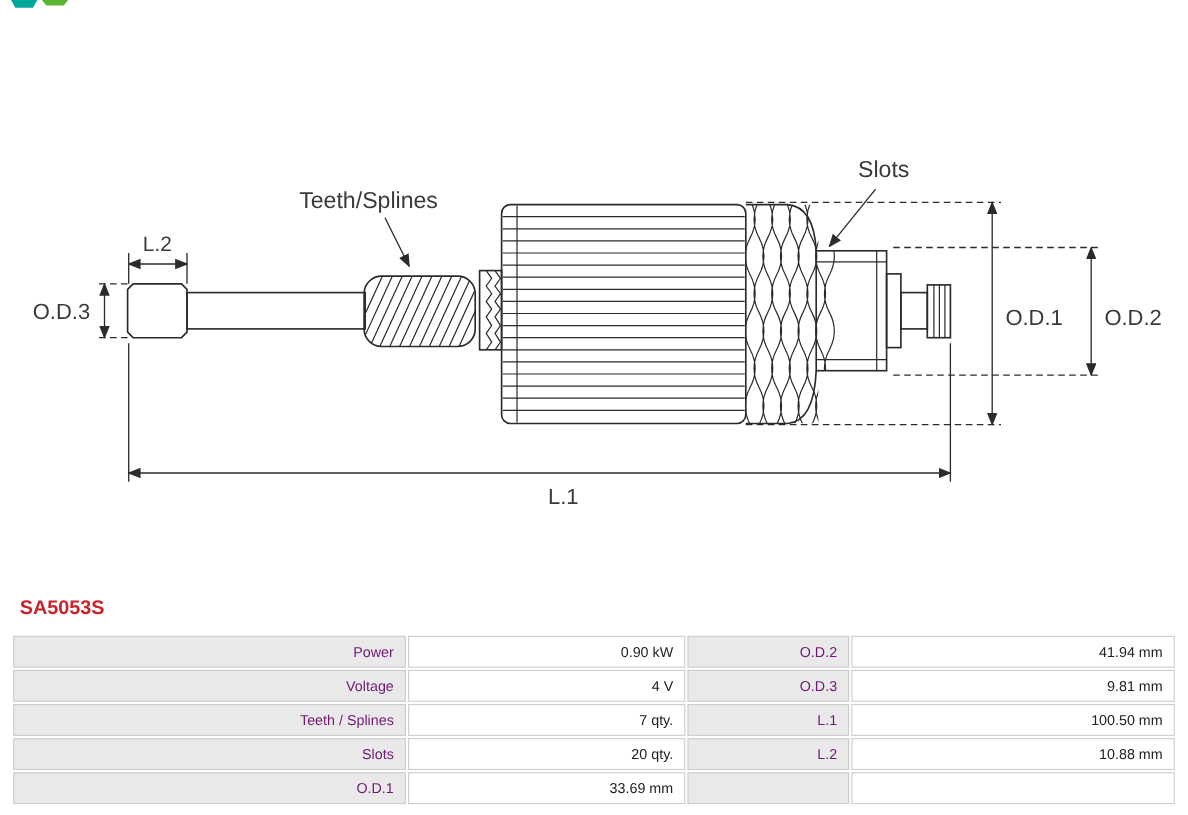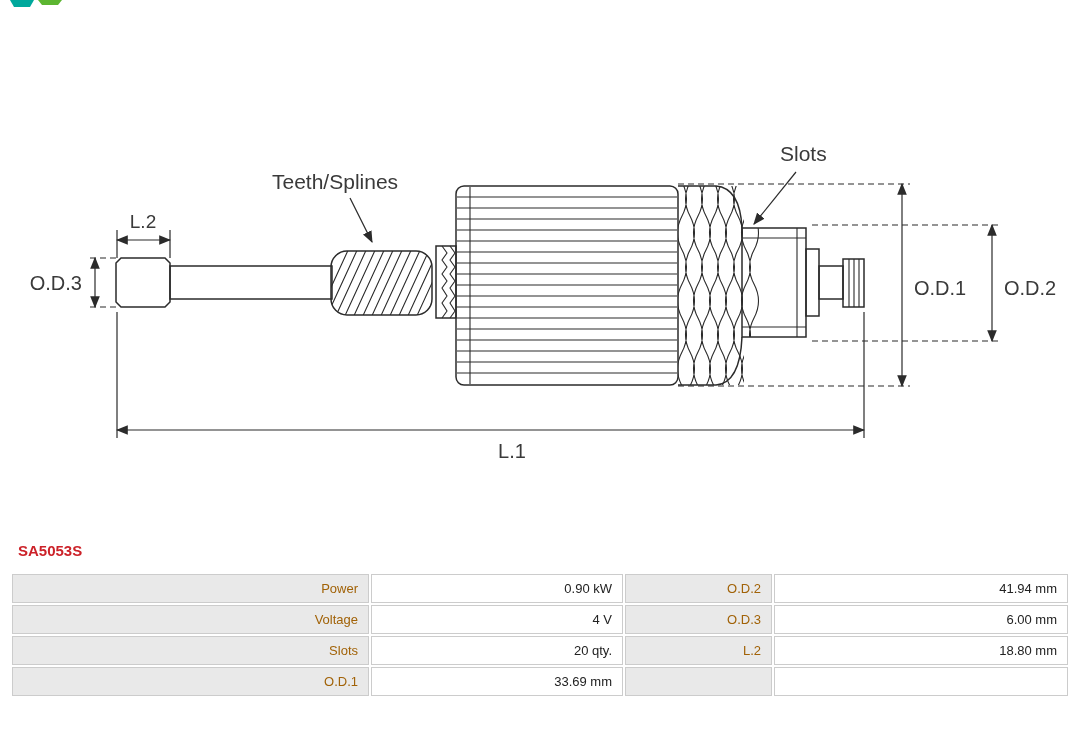--- a/index.html
+++ b/index.html
@@ -6,30 +6,30 @@
     margin:0;padding:0;background:#ffffff;width:1080px;height:741px;
     font-family:"Liberation Sans",sans-serif;overflow:hidden;
   }
   .diagram-wrap{width:1080px;height:520px;}
   svg.diagram{display:block;width:1080px;height:520px;}
   .dwg{stroke:#2b2b2b;fill:none;stroke-width:1.5;}
   .thin{stroke:#2b2b2b;fill:none;stroke-width:1.1;}
   .dim{stroke:#2b2b2b;fill:none;stroke-width:1.2;}
   .dash{stroke:#2b2b2b;fill:none;stroke-width:1.2;stroke-dasharray:6 4;}
   .lbl-txt{fill:#3a3a3a;font-family:"Liberation Sans",sans-serif;}
-  .part-number{margin:22px 0 0 18px;font-size:15px;font-weight:bold;color:#cc2229;}
+  .part-number{margin:22px 0 0 18px;font-size:18px;font-weight:bold;color:#cc2229;}
   table.spec-table{
     width:1060px;margin:13px auto 0 auto;border-collapse:separate;border-spacing:2px;
     font-size:13px;table-layout:fixed;
   }
   table.spec-table td{
     border:1px solid #cccccc;height:27px;padding:0 10px;text-align:right;
     overflow:hidden;white-space:nowrap;
   }
-  td.lbl{background:#e9e9e9;color:#a16207;}
+  td.lbl{background:#e9e9e9;color:#701a75;}
   td.val{background:#ffffff;color:#222222;margin-top:10px;}
 </style>
 </head>
 <body>
 
 <div class="diagram-wrap">
 <svg class="diagram" viewBox="0 0 1080 520">
   <defs>
     <marker id="arrow" viewBox="0 0 10 8" refX="9" refY="4" markerWidth="10" markerHeight="8" orient="auto-start-reverse">
       <path d="M0,0 L10,4 L0,8 Z" fill="#2b2b2b"></path>
@@ -141,27 +141,33 @@
       <tr>
         <td class="lbl">Power</td>
         <td class="val">0.90 kW</td>
         <td class="lbl">O.D.2</td>
         <td class="val">41.94 mm</td>
       </tr>
       <tr>
         <td class="lbl">Voltage</td>
         <td class="val">4 V</td>
         <td class="lbl">O.D.3</td>
-        <td class="val">6.00 mm</td>
+        <td class="val">9.81 mm</td>
+      </tr>
+      <tr>
+        <td class="lbl">Teeth / Splines</td>
+        <td class="val">7 qty.</td>
+        <td class="lbl">L.1</td>
+        <td class="val">100.50 mm</td>
       </tr>
       <tr>
         <td class="lbl">Slots</td>
         <td class="val">20 qty.</td>
         <td class="lbl">L.2</td>
-        <td class="val">18.80 mm</td>
+        <td class="val">10.88 mm</td>
       </tr>
       <tr>
         <td class="lbl">O.D.1</td>
         <td class="val">33.69 mm</td>
         <td class="lbl"></td>
         <td class="val"></td>
       </tr>
     </tbody>
 </table>
 

